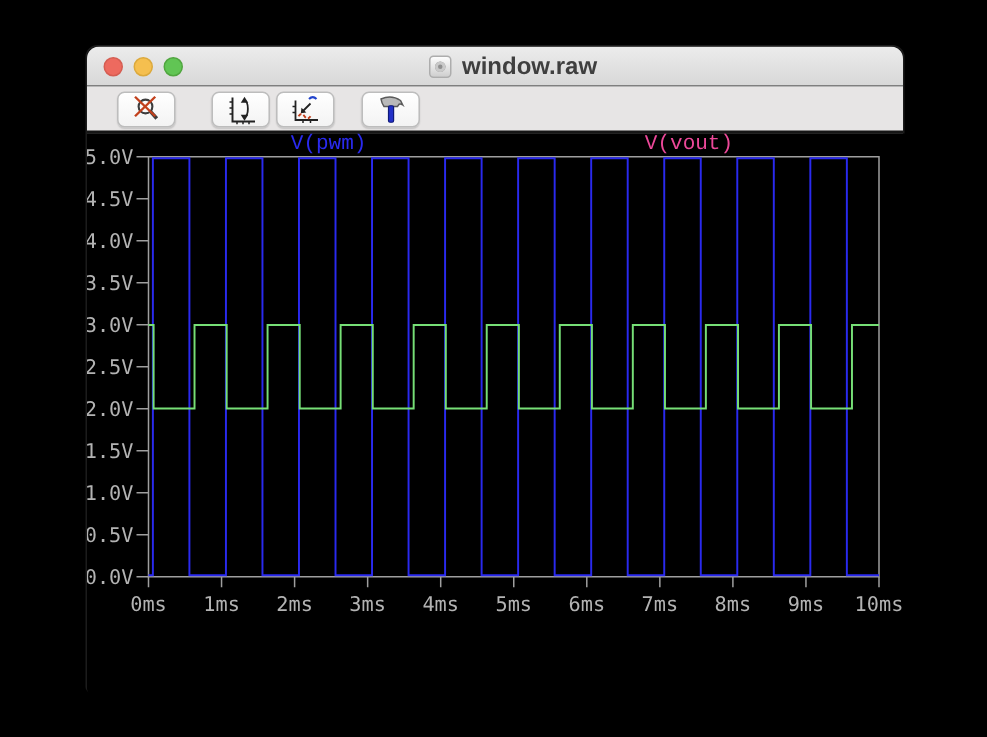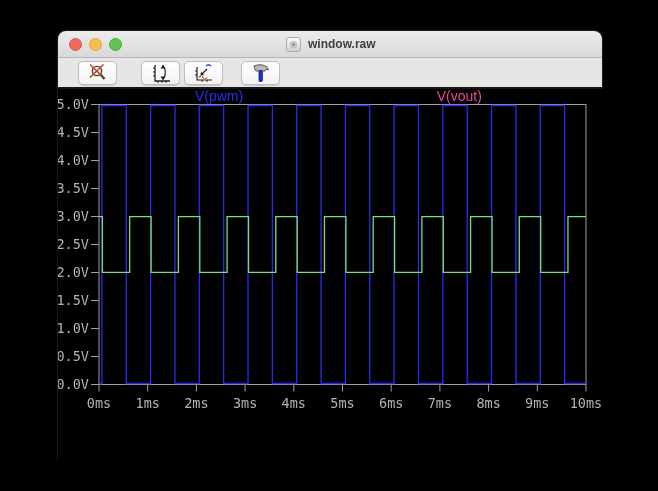--- a/index.html
+++ b/index.html
@@ -14,33 +14,33 @@
             border-radius:8px 8px 0 0;border-bottom:1px solid #b7b7b7;box-sizing:border-box;}
   .tl{position:absolute;top:7px;width:13px;height:13px;border-radius:50%;box-sizing:border-box;}
   .tl.close{left:11px;background:#ed6a5f;border:1px solid #d55d52;}
   .tl.min{left:31px;background:#f5bf4f;border:1px solid #dca93c;}
   .tl.max{left:51px;background:#61c554;border:1px solid #50a63f;}
   .proxy{position:absolute;left:228px;top:6px;width:15px;height:15px;border-radius:3px;
          background:linear-gradient(#fdfdfd,#cfcfcf);border:1px solid #adadad;box-sizing:border-box;}
   .proxy .dot{position:absolute;left:3px;top:3px;width:7px;height:7px;border-radius:50%;
          background:#8f8f8f;box-shadow:inset 0 0 0 2px #c9c9c9;}
   .title-text{position:absolute;left:250px;top:0;height:27px;line-height:27px;
-         font-size:12px;font-weight:bold;color:#3f3f3f;}
+         font-size:16px;font-weight:bold;color:#3f3f3f;}
   
   .toolbar{position:absolute;left:0;top:27px;width:100%;height:31px;background:#e7e5e5;
            border-bottom:2px solid #161616;box-sizing:border-box;}
   .tbtn{position:absolute;top:3px;width:39px;height:24px;background:linear-gradient(#ffffff,#f3f3f3);
         border:1px solid #bdbdbd;border-radius:5px;box-shadow:0 1px 1px rgba(0,0,0,.15);
         box-sizing:border-box;display:flex;align-items:center;justify-content:center;}
   .tbtn svg{display:block;}
   
   .plot-pane{position:absolute;left:0;top:58px;width:546px;height:374px;background:#000;
              border-radius:0 0 4px 4px;}
   .trace-label{position:absolute;top:0;height:14px;line-height:14px;
-               font-family:Liberation Sans, sans-serif;
+               font-family:Liberation Mono, monospace;
                font-size:14px;transform:translateX(-50%);white-space:nowrap;}
   #plot-svg{position:absolute;left:0;top:0;}
   text.ticklab{font-family:"DejaVu Sans Mono","Liberation Mono",monospace;font-size:13.5px;}
 </style>
 </head>
 <body>
 
 <div id="stage">
   <div id="window">
 

